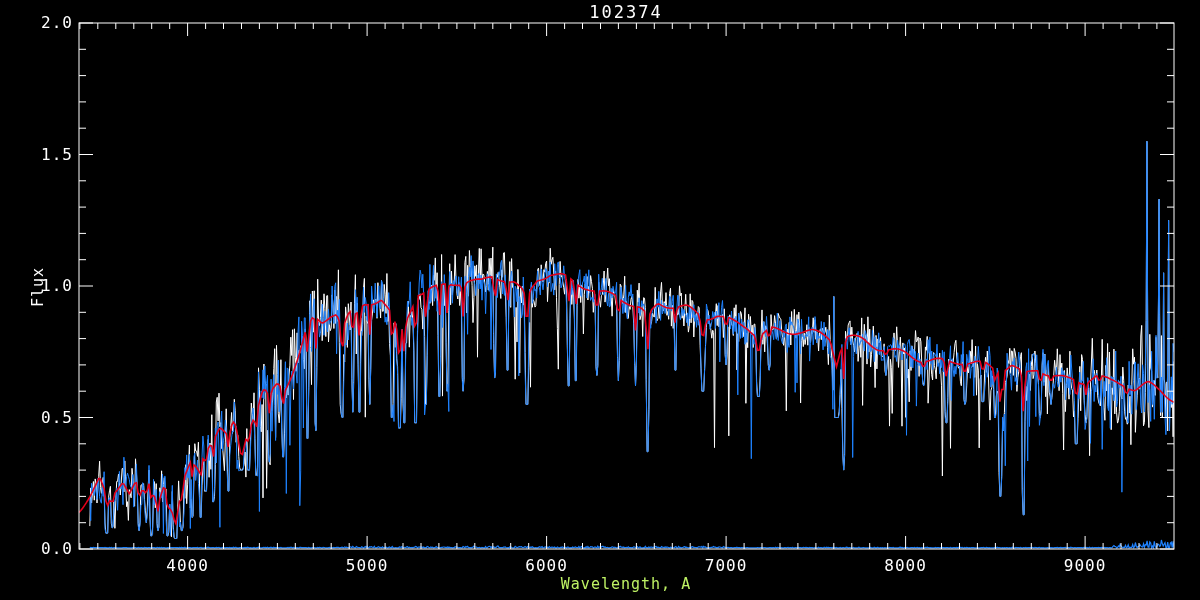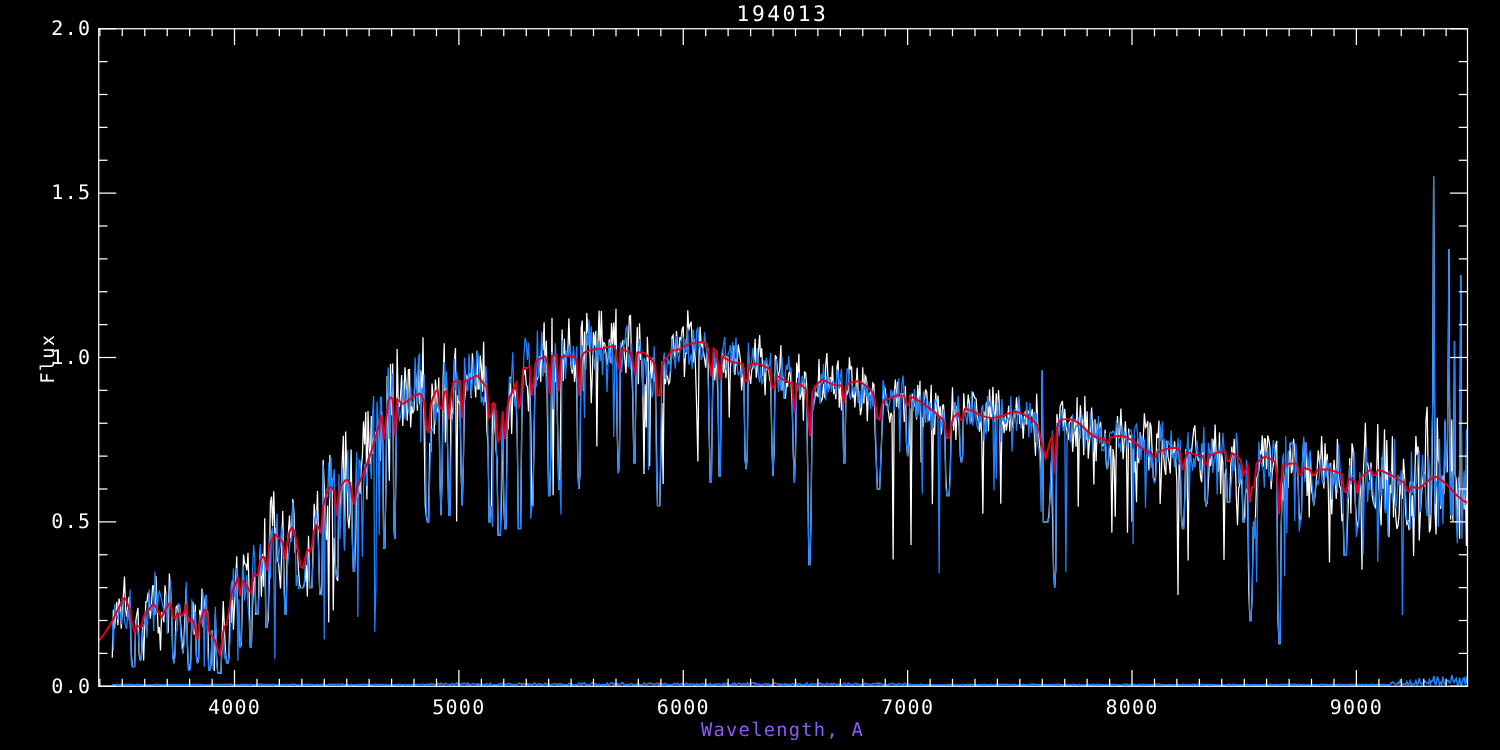--- a/index.html
+++ b/index.html
@@ -1,21 +1,21 @@
 <!DOCTYPE html>
 <html><head>
 <meta charset="utf-8">
 <style>
   html,body{margin:0;padding:0;background:#000;width:1200px;height:600px;overflow:hidden;}
   .stage{position:relative;width:1200px;height:600px;background:#000;
          font-family:"DejaVu Sans Mono","Liberation Mono",monospace;}
   .plot-title{position:absolute;left:626px;top:12px;transform:translate(-50%,-50%);
         color:#fff;font-size:17px;letter-spacing:2px;white-space:nowrap;}
   .x-label{position:absolute;left:626px;top:584px;transform:translate(-50%,-50%);
-        color:#8b5cf6;font-size:15px;letter-spacing:1px;white-space:nowrap;}
+        color:#bef264;font-size:15px;letter-spacing:1px;white-space:nowrap;}
   .y-label{position:absolute;left:38px;top:287px;transform:translate(-50%,-50%) rotate(-90deg);
         color:#fff;font-size:15px;letter-spacing:1px;white-space:nowrap;}
   svg{position:absolute;left:0;top:0;}
 </style>
 </head>
 <body>
 
 <div class="stage">
   <svg id="plot-svg" width="1200" height="600">
       <defs>
@@ -199,16 +199,16 @@
       <text x="546.6" y="571" fill="#ffffff" text-anchor="middle" font-size="16px" letter-spacing="1px" font-family="DejaVu Sans Mono, Liberation Mono, monospace">6000</text>
       <text x="726.1" y="571" fill="#ffffff" text-anchor="middle" font-size="16px" letter-spacing="1px" font-family="DejaVu Sans Mono, Liberation Mono, monospace">7000</text>
       <text x="905.6" y="571" fill="#ffffff" text-anchor="middle" font-size="16px" letter-spacing="1px" font-family="DejaVu Sans Mono, Liberation Mono, monospace">8000</text>
       <text x="1085.1" y="571" fill="#ffffff" text-anchor="middle" font-size="16px" letter-spacing="1px" font-family="DejaVu Sans Mono, Liberation Mono, monospace">9000</text>
       <text x="73" y="554.0" fill="#ffffff" text-anchor="end" font-size="16px" letter-spacing="1px" font-family="DejaVu Sans Mono, Liberation Mono, monospace">0.0</text>
       <text x="73" y="422.5" fill="#ffffff" text-anchor="end" font-size="16px" letter-spacing="1px" font-family="DejaVu Sans Mono, Liberation Mono, monospace">0.5</text>
       <text x="73" y="291.0" fill="#ffffff" text-anchor="end" font-size="16px" letter-spacing="1px" font-family="DejaVu Sans Mono, Liberation Mono, monospace">1.0</text>
       <text x="73" y="159.5" fill="#ffffff" text-anchor="end" font-size="16px" letter-spacing="1px" font-family="DejaVu Sans Mono, Liberation Mono, monospace">1.5</text>
       <text x="73" y="28.0" fill="#ffffff" text-anchor="end" font-size="16px" letter-spacing="1px" font-family="DejaVu Sans Mono, Liberation Mono, monospace">2.0</text>
     </svg>
-  <div class="plot-title">194013</div>
+  <div class="plot-title">102374</div>
   <div class="x-label">Wavelength, A</div>
   <div class="y-label">Flux</div>
 </div>
 
 </body></html>

